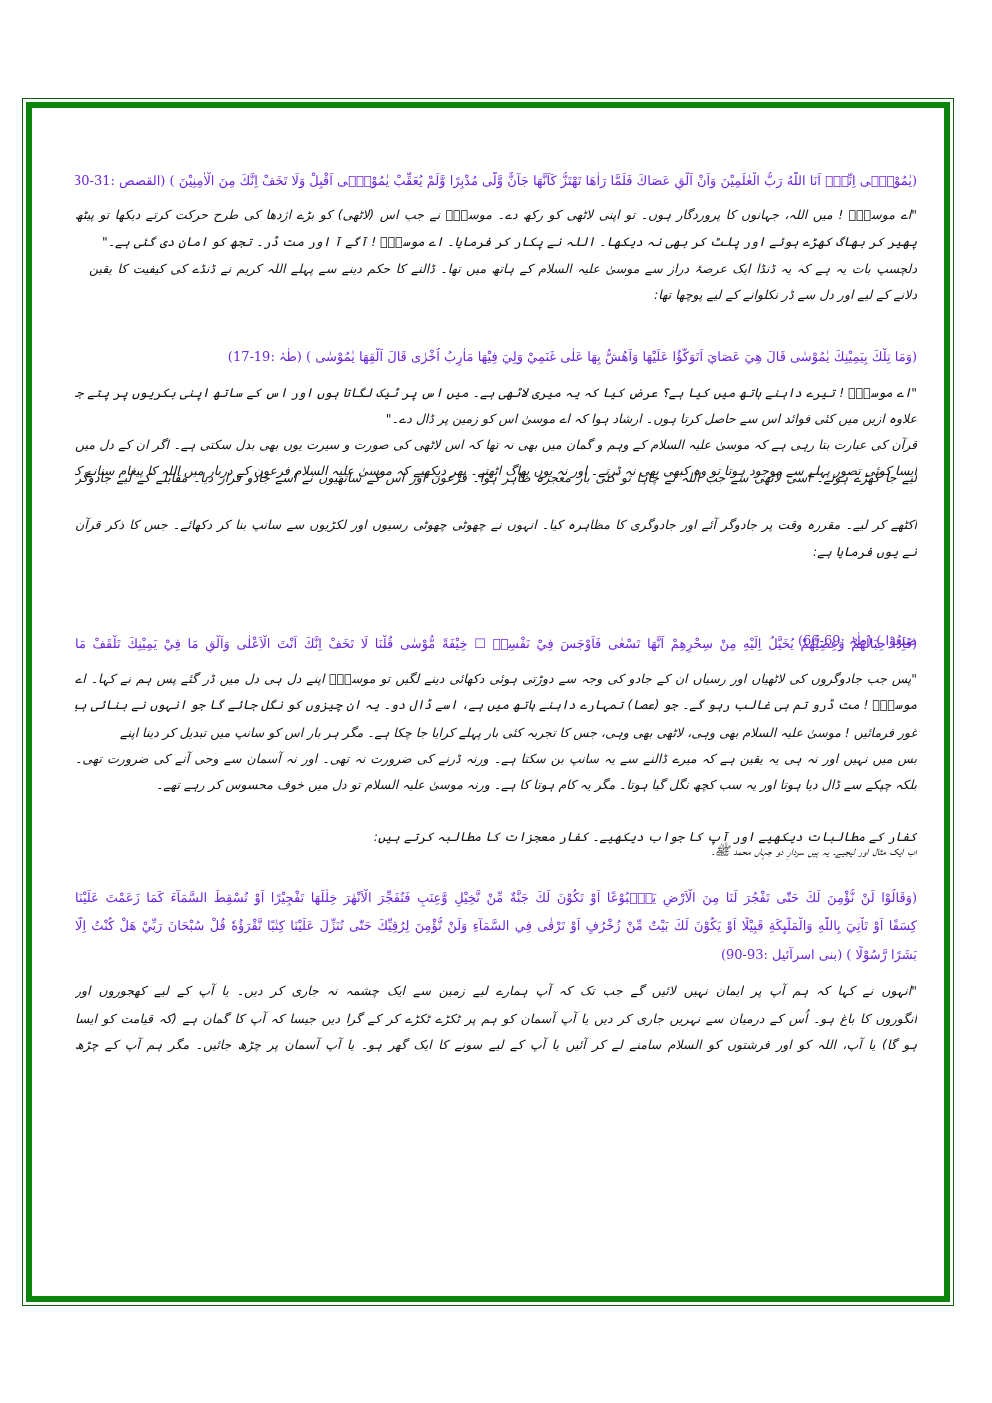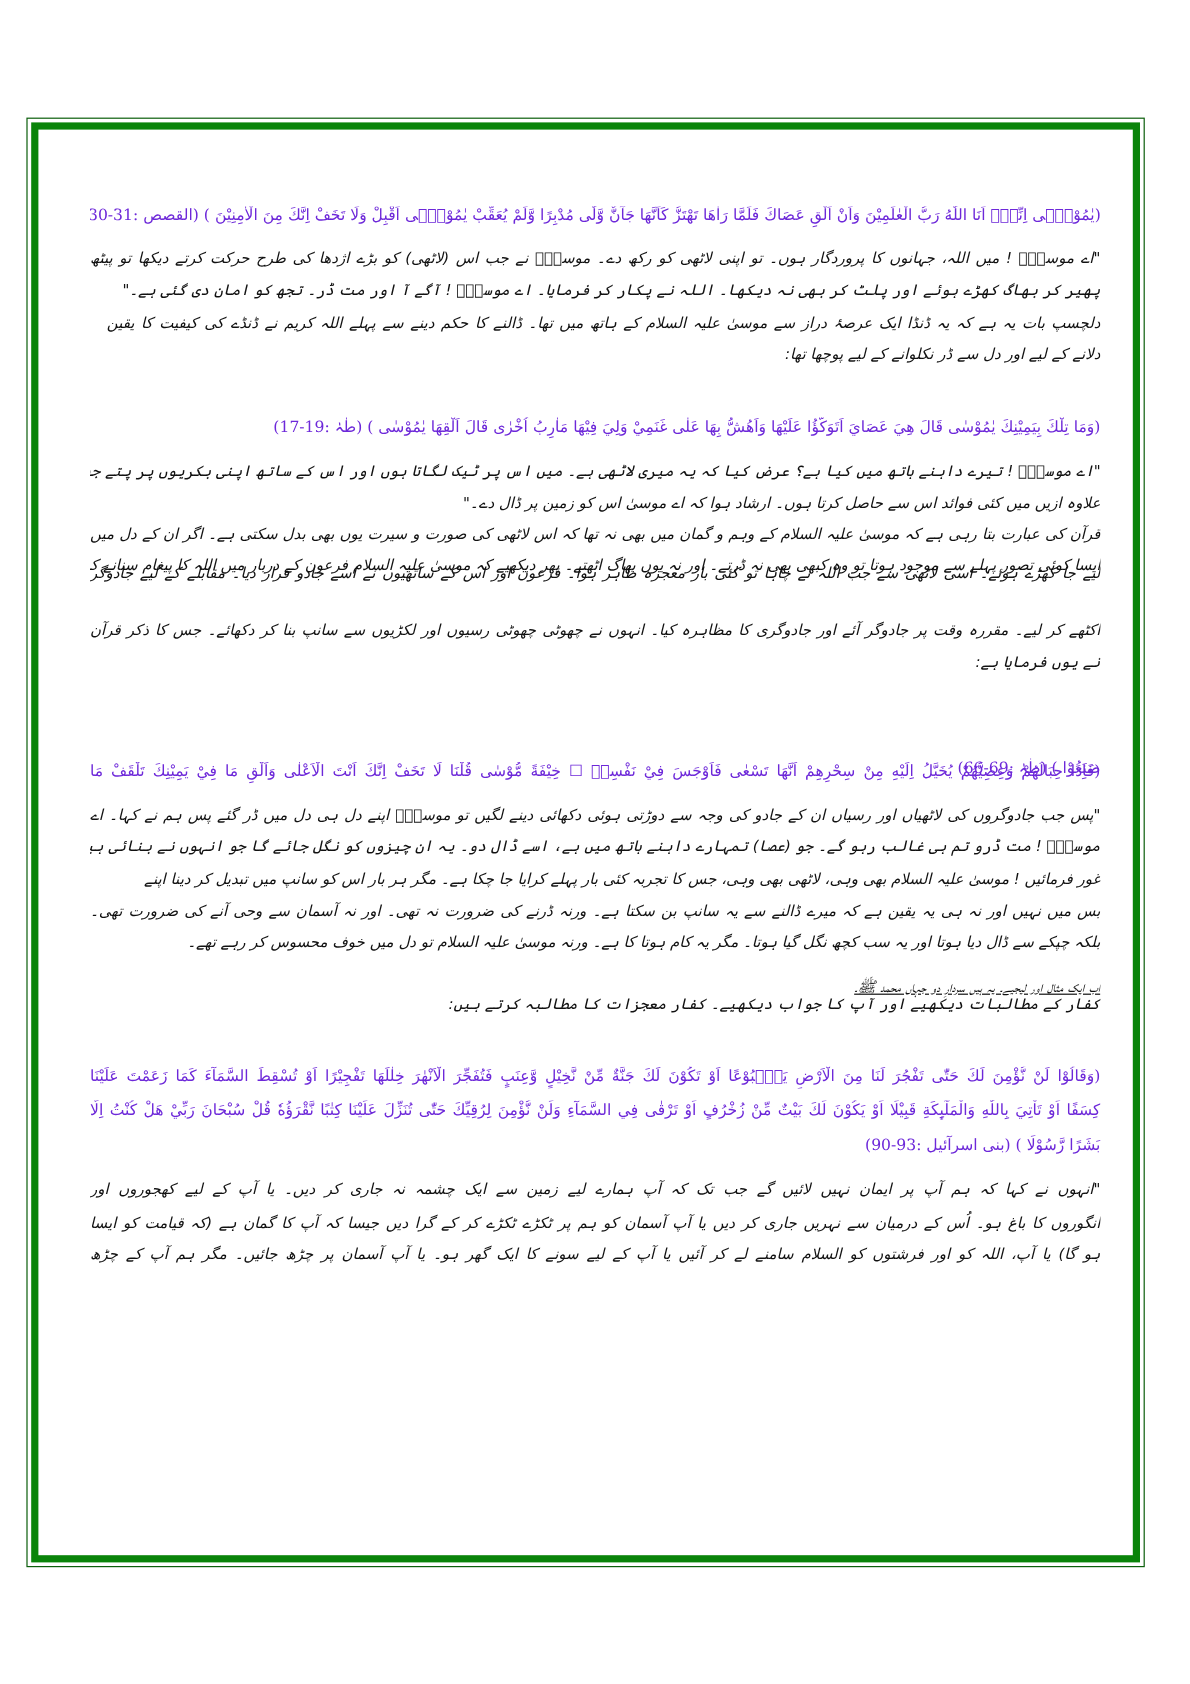--- a/index.html
+++ b/index.html
@@ -53,21 +53,21 @@
   <div class="line urdu" style="top:541px;">نے یوں فرمایا ہے:</div>
 
   <div class="line verse just" style="top: 606px; margin-top: 29px;">(فَاِذَا حِبَالُهُمْ وَعِصِيُّهُمْ يُخَيَّلُ اِلَيْهِ مِنْ سِحْرِهِمْ اَنَّهَا تَسْعٰى فَاَوْجَسَ فِيْ نَفْسِهٖ ☐ خِيْفَةً مُّوْسٰى قُلْنَا لَا تَخَفْ اِنَّكَ اَنْتَ الْاَعْلٰى وَاَلْقِ مَا فِيْ يَمِيْنِكَ تَلْقَفْ مَا</div>
   <div class="line verse" style="top: 632px;">صَنَعُوْا ) (طٰہٰ :69-66)</div>
 
   <div class="line urdu just" style="top: 668px;">"پس جب جادوگروں کی لاٹھیاں اور رسیاں ان کے جادو کی وجہ سے دوڑتی ہوئی دکھائی دینے لگیں تو موسیٰؑ اپنے دل ہی دل میں ڈر گئے پس ہم نے کہا۔ اے</div>
   <div class="line urdu" style="top: 694px;">موسیٰؑ ! مت ڈرو تم ہی غالب رہو گے۔ جو (عصا) تمہارے داہنے ہاتھ میں ہے، اسے ڈال دو۔ یہ ان چیزوں کو نگل جائے گا جو انہوں نے بنائی ہیں۔"</div>
   <div class="line urdu" style="top: 722px;">غور فرمائیں ! موسیٰ علیہ السلام بھی وہی، لاٹھی بھی وہی، جس کا تجربہ کئی بار پہلے کرایا جا چکا ہے۔ مگر ہر بار اس کو سانپ میں تبدیل کر دینا اپنے</div>
   <div class="line urdu just" style="top: 748px;">بس میں نہیں اور نہ ہی یہ یقین ہے کہ میرے ڈالنے سے یہ سانپ بن سکتا ہے۔ ورنہ ڈرنے کی ضرورت نہ تھی۔ اور نہ آسمان سے وحی آنے کی ضرورت تھی۔</div>
   <div class="line urdu" style="top: 774px;">بلکہ چپکے سے ڈال دیا ہوتا اور یہ سب کچھ نگل گیا ہوتا۔ مگر یہ کام ہوتا کا ہے۔ ورنہ موسیٰ علیہ السلام تو دل میں خوف محسوس کر رہے تھے۔</div>
-  <div class="line urdu" style="top: 812px; text-decoration: underline;">اب ایک مثال اور لیجیے۔ یہ ہیں سردارِ دو جہاں محمد ﷺ۔</div>
+  <div class="line urdu" style="top: 840px;">اب ایک مثال اور لیجیے۔ یہ ہیں سردارِ دو جہاں محمد ﷺ۔</div>
   <div class="line urdu" style="top: 826px;">کفار کے مطالبات دیکھیے اور آپ کا جواب دیکھیے۔ کفار معجزات کا مطالبہ کرتے ہیں:</div>
 
   <div class="line verse just" style="top: 889px;">(وَقَالُوْا لَنْ نُّؤْمِنَ لَكَ حَتّٰى تَفْجُرَ لَنَا مِنَ الْاَرْضِ يَنْۢبُوْعًا اَوْ تَكُوْنَ لَكَ جَنَّةٌ مِّنْ نَّخِيْلٍ وَّعِنَبٍ فَتُفَجِّرَ الْاَنْهٰرَ خِلٰلَهَا تَفْجِيْرًا اَوْ تُسْقِطَ السَّمَآءَ كَمَا زَعَمْتَ عَلَيْنَا</div>
   <div class="line verse just" style="top: 917px;">كِسَفًا اَوْ تَاْتِيَ بِاللّٰهِ وَالْمَلٰٓىِٕكَةِ قَبِيْلًا اَوْ يَكُوْنَ لَكَ بَيْتٌ مِّنْ زُخْرُفٍ اَوْ تَرْقٰى فِي السَّمَآءِ وَلَنْ نُّؤْمِنَ لِرُقِيِّكَ حَتّٰى تُنَزِّلَ عَلَيْنَا كِتٰبًا نَّقْرَؤُهٗ قُلْ سُبْحَانَ رَبِّيْ هَلْ كُنْتُ اِلَّا</div>
   <div class="line verse" style="top: 946px;">بَشَرًا رَّسُوْلًا ) (بنی اسرآئیل :93-90)</div>
 
   <div class="line urdu just" style="top: 980px;">"انہوں نے کہا کہ ہم آپ پر ایمان نہیں لائیں گے جب تک کہ آپ ہمارے لیے زمین سے ایک چشمہ نہ جاری کر دیں۔ یا آپ کے لیے کھجوروں اور</div>
   <div class="line urdu just" style="top: 1008px;">انگوروں کا باغ ہو۔ اُس کے درمیان سے نہریں جاری کر دیں یا آپ آسمان کو ہم پر ٹکڑے ٹکڑے کر کے گرا دیں جیسا کہ آپ کا گمان ہے (کہ قیامت کو ایسا</div>
   <div class="line urdu just" style="top: 1034px;">ہو گا) یا آپ، اللہ کو اور فرشتوں کو السلام سامنے لے کر آئیں یا آپ کے لیے سونے کا ایک گھر ہو۔ یا آپ آسمان پر چڑھ جائیں۔ مگر ہم آپ کے چڑھ</div>
 </div>

